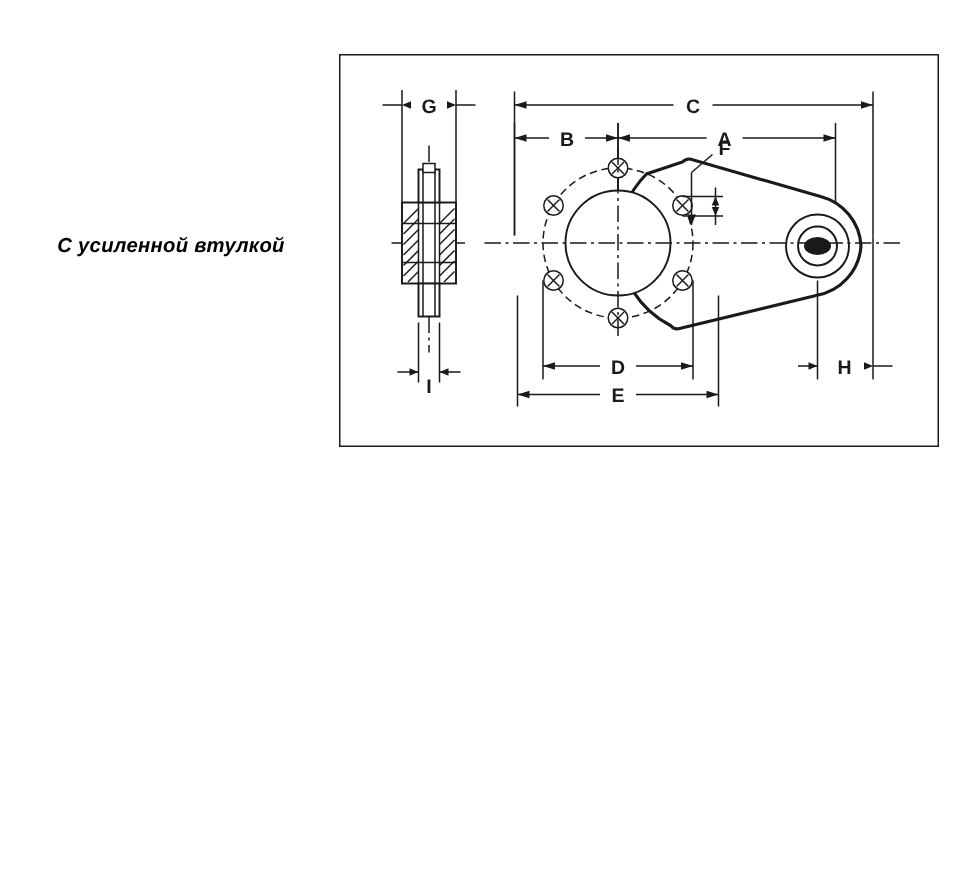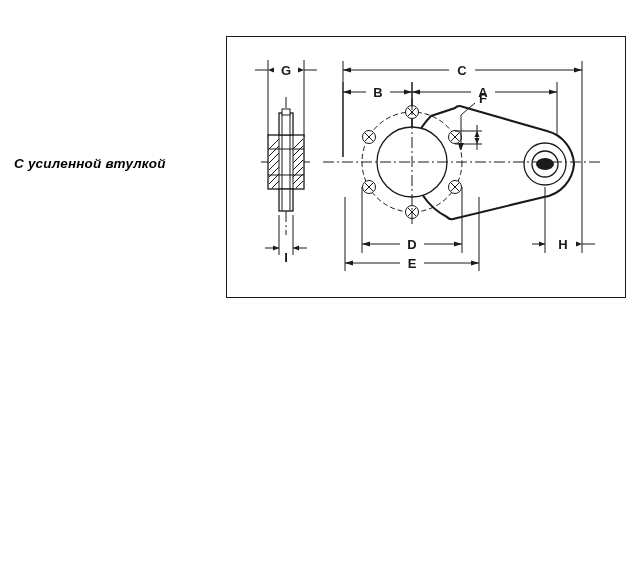--- a/index.html
+++ b/index.html
@@ -12,21 +12,21 @@
     overflow:hidden;
   }
   .row{position:absolute;left:0;width:640px;}
   #row-reinforced{top:18px;height:262px;}
   #row-standard{top:305px;height:262px;}
 
   .row-label{
     position:absolute;
     left:14px;
     width:200px;
-    text-align:left;
+    text-align:center;
     font-size:13.5px;
     font-weight:bold;
     letter-spacing:0.2px;
   }
   #label-reinforced{top:138px;font-style:italic;}
 
   .panel{
     position:absolute;
     border:1.4px solid #1a1a1a;
     background:#fff;

